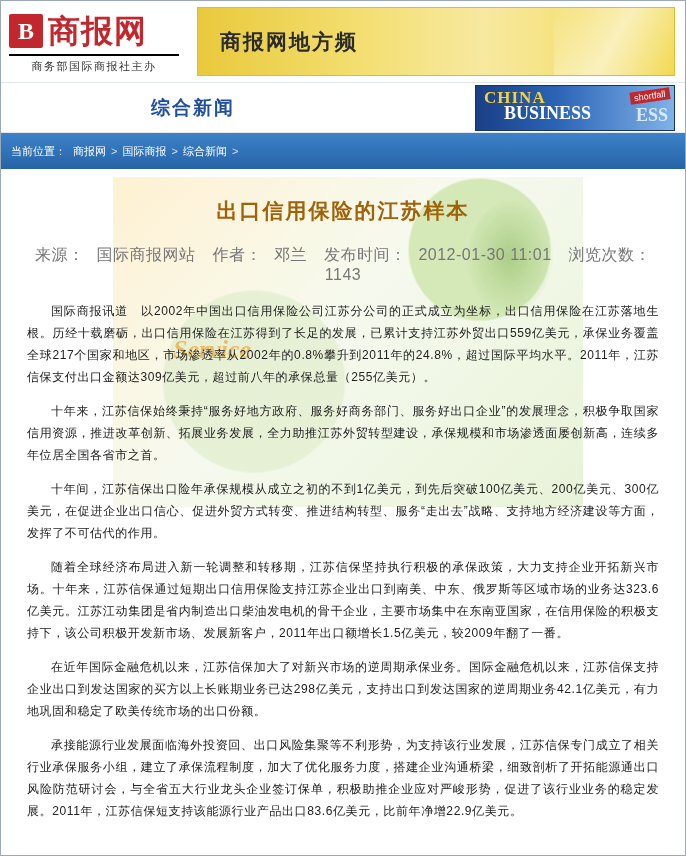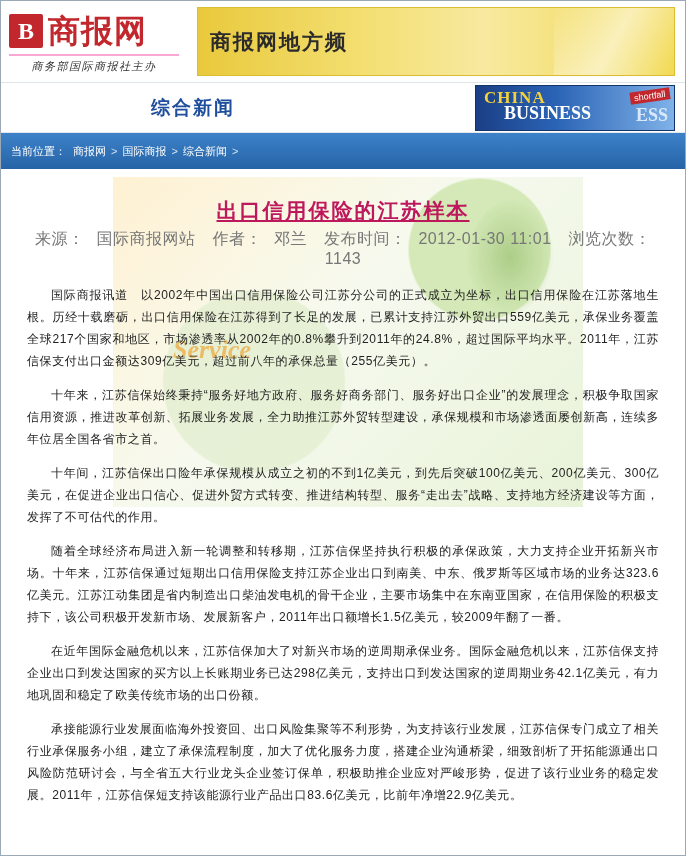--- a/index.html
+++ b/index.html
@@ -59,25 +59,24 @@
     font-weight: bold;
     letter-spacing: 1px;
     font-family: "DejaVu Sans", sans-serif;
     line-height: 34px;
   }
   .logo-sub {
     margin-top: 6px;
     font-size: 11px;
     color: #333;
     letter-spacing: 1.5px;
-    border-top: 2px solid #f9a8d4;
+    border-top: 2px solid #000000;
     padding-top: 3px;
     width: 170px;
     text-align: center;
-    font-style: italic;
   }
   .banner {
     flex: 1;
     margin: 6px 10px 6px 0;
     background: linear-gradient(90deg, #e9c93c 0%, #f3df72 35%, #f7e9a0 60%, #f2d94f 100%);
     border: 1px solid #d9be34;
     position: relative;
     overflow: hidden;
     display: flex;
     align-items: center;
@@ -86,21 +85,21 @@
     content: "";
     position: absolute;
     right: 0; top: 0; bottom: 0;
     width: 120px;
     background: linear-gradient(120deg, rgba(255,255,255,0) 0%, rgba(255,255,255,0.55) 50%, rgba(255,255,255,0) 100%);
   }
   .banner-text {
     font-size: 21px;
     font-weight: bold;
     color: #2b2b2b;
-    padding-left: 12px;
+    padding-left: 22px;
     letter-spacing: 2px;
     position: relative;
     z-index: 2;
     font-family: "DejaVu Sans", sans-serif;
   }
 
   
   .section-bar {
     height: 50px;
     background: #ffffff;
@@ -208,25 +207,24 @@
 
   .art-inner {
     position: relative;
     z-index: 2;
     padding: 14px 26px 0 26px;
   }
   .headline {
     text-align: center;
     font-size: 21px;
     font-weight: bold;
-    color: #be185d;
+    color: #a16207;
     letter-spacing: 2px;
-    margin: 14px 0 4px 0;
+    margin: 14px 0 20px 0;
     font-family: "DejaVu Sans", sans-serif;
-    text-decoration: underline;
   }
   .byline {
     text-align: center;
     font-size: 16px;
     color: #777;
     margin-bottom: 16px;
     letter-spacing: .5px;
   }
   .byline span { margin: 0 6px; }
   p.para {

